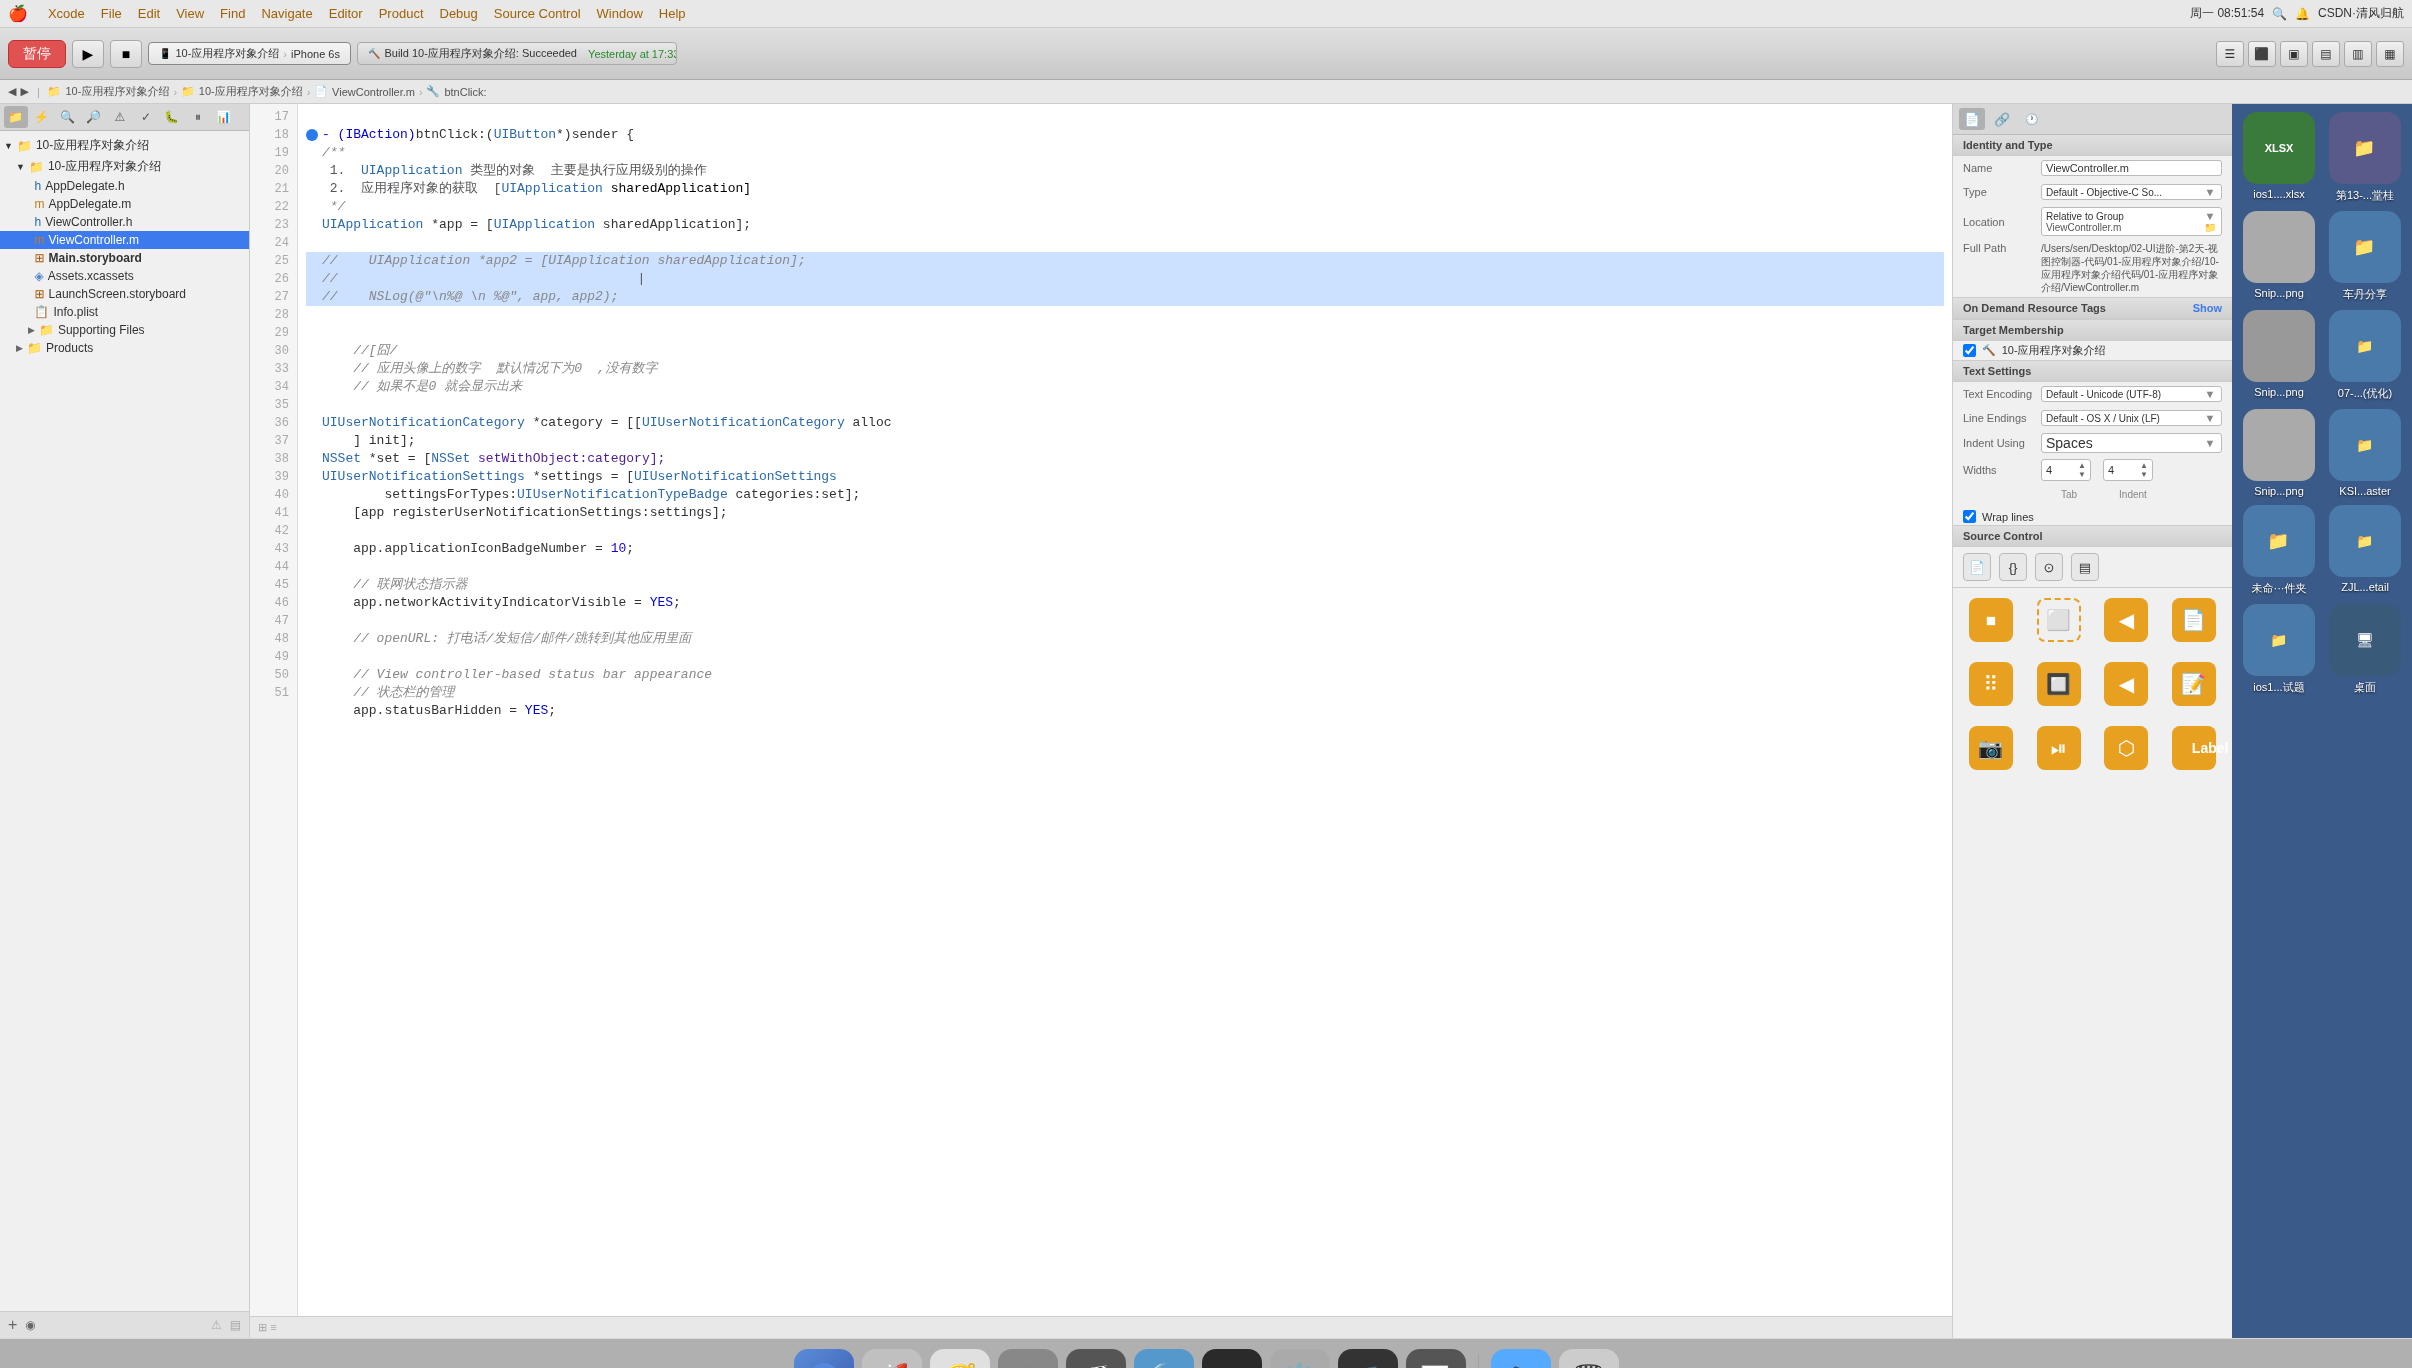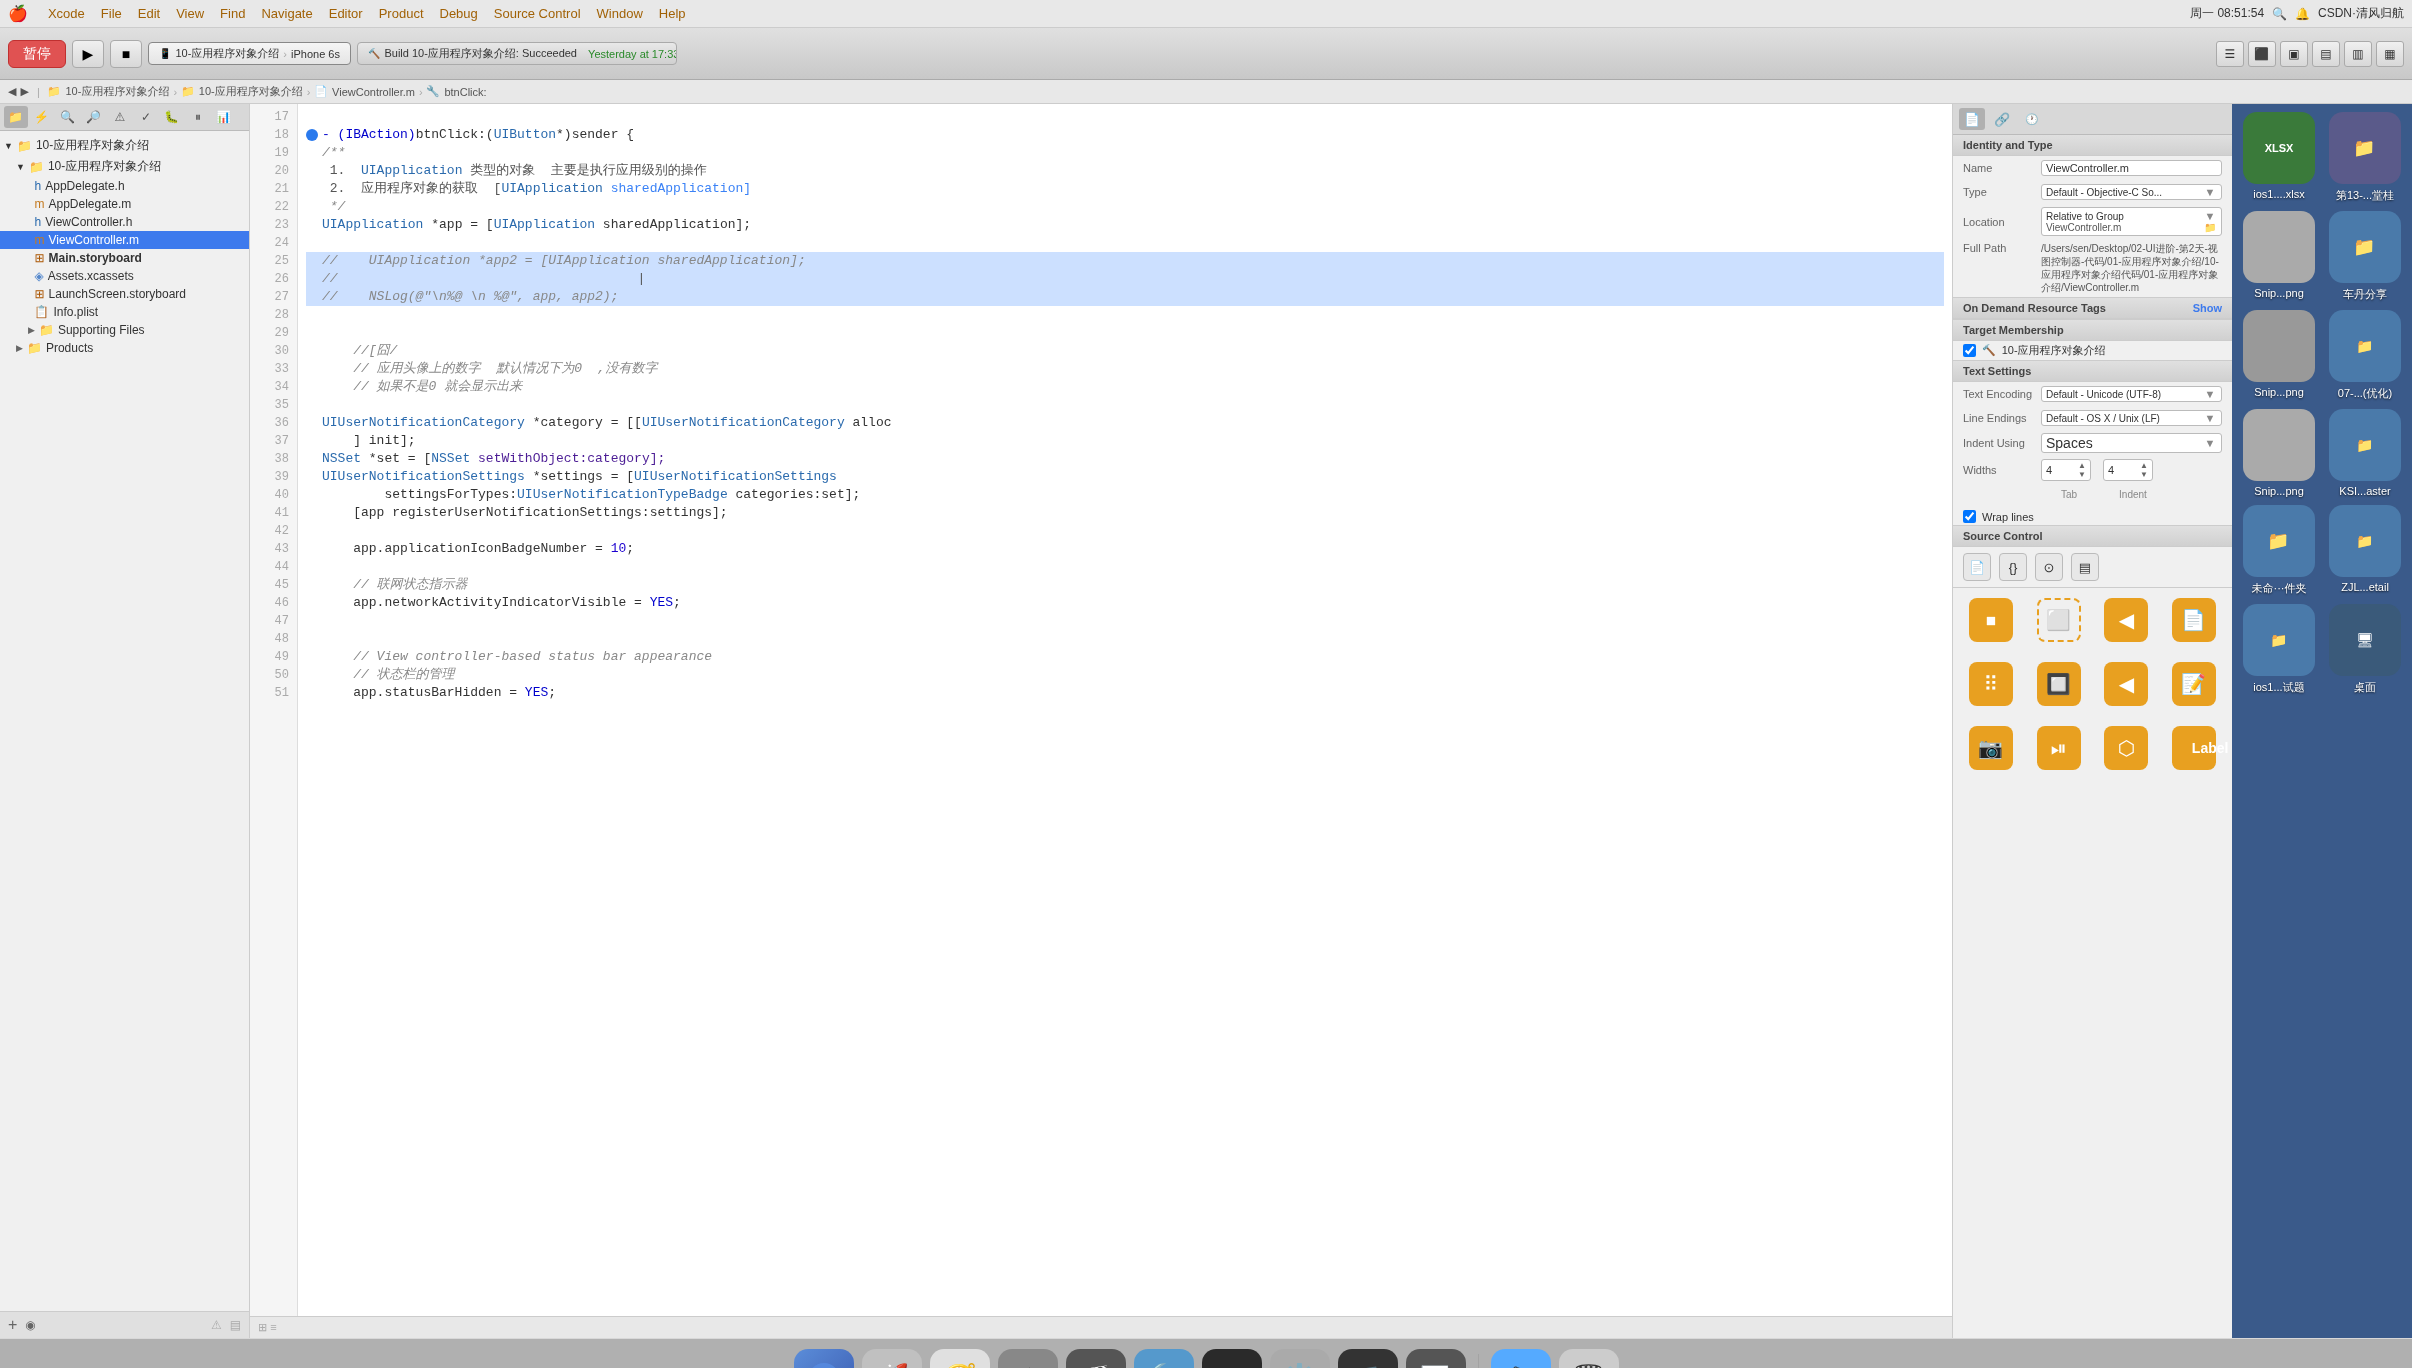--- a/index.html
+++ b/index.html
@@ -663,21 +663,21 @@
           <span class="comment">/**</span>
         </div>
 
         <div class="code-line">
           <span style="display:inline-block;width:16px;"></span>
           <span style="color:#555;"> 1.  </span><span class="kw-type">UIApplication</span><span style="color:#555;"> 类型的对象  主要是执行应用级别的操作</span>
         </div>
 
         <div class="code-line">
           <span style="display:inline-block;width:16px;"></span>
-          <span style="color:#555;"> 2.  应用程序对象的获取  [</span><span class="kw-type">UIApplication</span><span style="color:#3b82f6;"> sharedApplication]</span>
+          <span style="color:#555;"> 2.  应用程序对象的获取  [</span><span class="kw-type">UIApplication</span><span style="color:#000000;"> sharedApplication]</span>
         </div>
 
         <div class="code-line">
           <span style="display:inline-block;width:16px;"></span>
           <span class="comment"> */</span>
         </div>
 
         <div class="code-line">
           <span style="display:inline-block;width:16px;"></span>
           <span class="kw-type">UIApplication</span><span style="color:#333;"> *app = [</span><span class="kw-type">UIApplication</span><span style="color:#333;"> sharedApplication];</span>
@@ -766,20 +766,24 @@
           <span class="comment">    // 联网状态指示器</span>
         </div>
 
         <div class="code-line">
           <span style="display:inline-block;width:16px;"></span>
           <span style="color:#333;">    app.networkActivityIndicatorVisible = </span><span class="kw-blue">YES</span><span style="color:#333;">;</span>
         </div>
 
         <div class="code-line"></div>
 
+        <div class="code-line">
+          <span style="display:inline-block;width:16px;"></span>
+          <span class="comment">    // openURL: 打电话/发短信/邮件/跳转到其他应用里面</span>
+        </div>
 
         <div class="code-line"></div>
 
         <div class="code-line">
           <span style="display:inline-block;width:16px;"></span>
           <span class="comment">    // View controller-based status bar appearance</span>
         </div>
 
         <div class="code-line">
           <span style="display:inline-block;width:16px;"></span>

